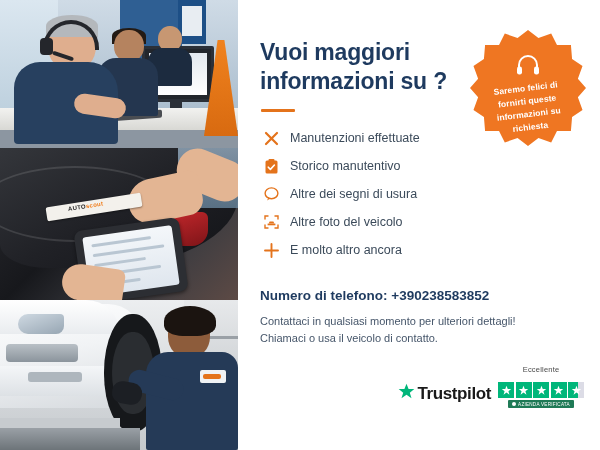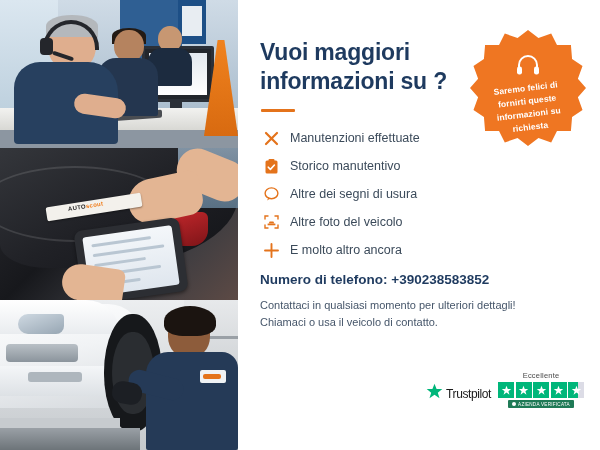--- a/index.html
+++ b/index.html
@@ -227,21 +227,21 @@
     color: #e4731b;
   }
   .feature-label {
     font-size: 12.5px;
     color: #3b4a5a;
     margin-left: 8px;
     white-space: nowrap;
   }
 
   
-  .phone-block { margin-top: 8px; }
+  .phone-block { margin-top: 24px; }
   .phone-line {
     font-size: 13.5px;
     font-weight: bold;
     color: #1e3a5f;
     white-space: nowrap;
   }
   .contact-text {
     margin-top: 10px;
     font-size: 11px;
     color: #46566a;
@@ -252,26 +252,26 @@
   .trustpilot {
     position: absolute;
     right: 16px;
     bottom: 42px;
     display: flex;
     align-items: flex-end;
     gap: 7px;
   }
   .tp-logo { display: flex; align-items: center; gap: 3px; padding-bottom: 4px; }
   .tp-name {
-    font-size: 12px; font-weight: normal; color: #1a1a1a;
+    font-size: 17px; font-weight: bold; color: #1a1a1a;
     letter-spacing: -0.4px;
   }
   .tp-rating { display: flex; flex-direction: column; align-items: center; }
   .tp-eccellente {
-    font-size: 7.5px; color: #4a4a4a; margin-bottom: 2px; letter-spacing: .2px;
+    font-size: 7.5px; color: #4a4a4a; margin-bottom: 8px; letter-spacing: .2px;
   }
   .tp-stars { display: flex; gap: 1.5px; }
   .tp-star {
     width: 16px; height: 16px;
     background: #00b67a;
     display: flex; align-items: center; justify-content: center;
     position: relative;
   }
   .tp-star.partial { background: #dcdce6; }
   .tp-star.partial::before {

